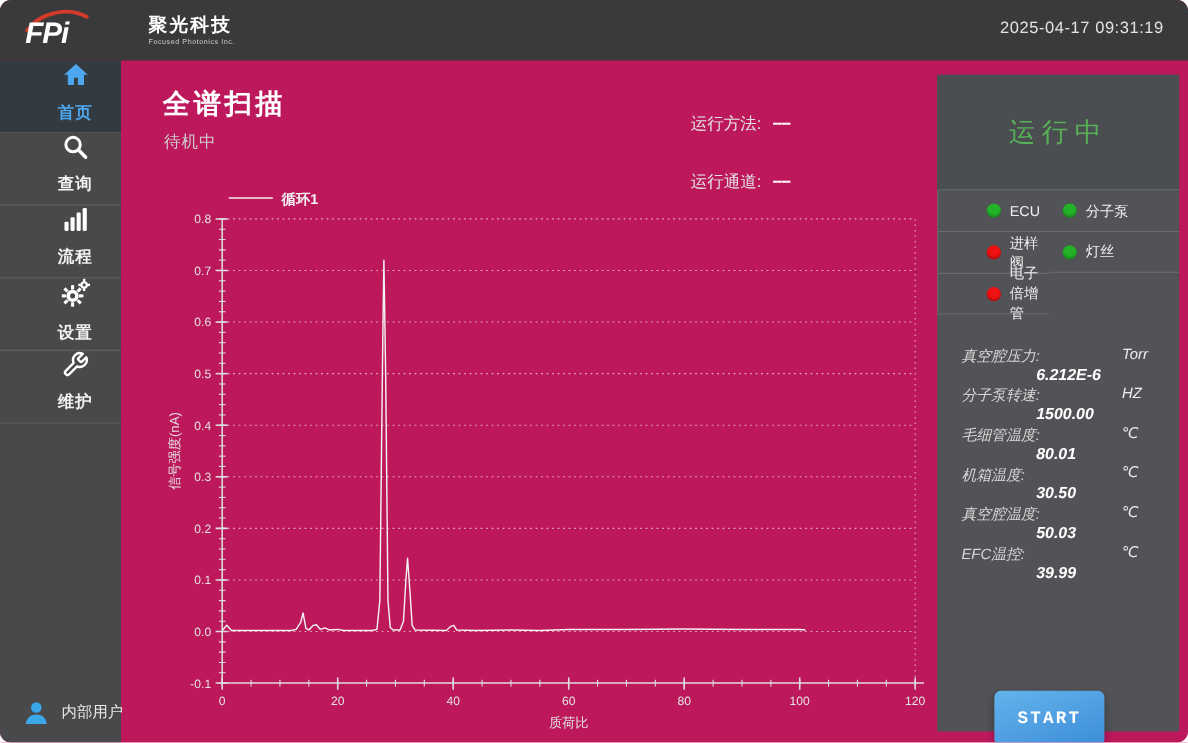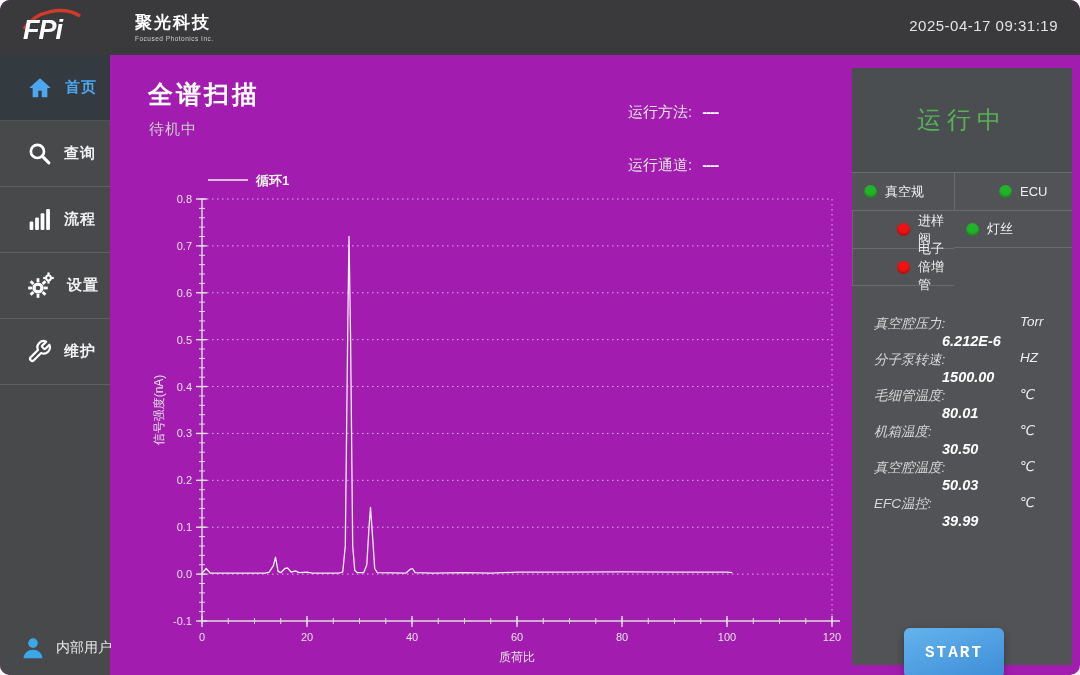--- a/index.html
+++ b/index.html
@@ -1,31 +1,31 @@
 <!DOCTYPE html>
 <html><head>
 <meta charset="utf-8">
 <style>
   * { margin:0; padding:0; box-sizing:border-box; }
   html,body { background:#ffffff; font-family:"Liberation Sans","DejaVu Sans",sans-serif; }
-  .app { position:relative; width:1080px; height:675px; background:#a21caf; border-radius:10px; overflow:hidden; }
+  .app { position:relative; width:1080px; height:675px; background:#be185d; border-radius:10px; overflow:hidden; }
 
   
   .topbar { position:absolute; left:0; top:0; width:1080px; height:55px; background:#3a3a3c; z-index:5; }
   .logo { position:absolute; left:20px; top:5px; display:flex; align-items:center; gap:10px; }
   .fpi-text { font-style:italic; font-weight:bold; font-size:27px; fill:#ffffff; letter-spacing:-1px; }
   .logo-brand { color:#fff;margin-left:43px; }
   .logo-brand .cn { font-size:17px; font-weight:bold; letter-spacing:2px; }
   .logo-brand .en { font-size:6.5px; color:#cfcfcf; letter-spacing:.5px; margin-top:1px; }
   .clock { position:absolute; right:22px; top:17px; font-size:15px; color:#e3e3e3; letter-spacing:.5px; }
 
   
   .sidebar { position:absolute; left:0; top:55px; width:110px; height:620px; background:#48494b; }
   .side-item { height:66px; display:flex; align-items:center; gap:12px; padding-left:27px;
-               border-bottom:1px solid rgba(255,255,255,.13); cursor:pointer; }
+               border-bottom:1px solid rgba(255,255,255,.13); cursor:pointer;flex-direction:column; }
   .side-item .lbl { color:#f2f2f2; font-size:15px; font-weight:bold; letter-spacing:1px; }
   .side-item.active { background:#333b40; }
   .side-item.active .lbl { color:#4da6f0; }
   .side-user { position:absolute; left:0; bottom:14px; width:160px; display:flex; align-items:center; gap:10px; padding-left:20px; cursor:pointer; }
   .side-user .lbl { color:#e9e9e9; font-size:14px; }
 
   
   .main-title { position:absolute; left:148px; top:78px; color:#ffffff; font-size:25px; font-weight:bold; letter-spacing:3px; }
   .main-sub   { position:absolute; left:149px; top:120px; color:#cccccc; font-size:15px; letter-spacing:1px; }
   .runinfo { position:absolute; left:628px; top:83px; }
@@ -293,28 +293,28 @@
         <line x1="58" y1="17" x2="98" y2="17" class="trace"></line>
         <text x="106" y="22" class="legendlabel">循环1</text>
       </svg>
   </div>
 
   <div class="panel">
     <div class="run-state">
       <span>运行中</span>
     </div>
     <div class="dev-grid">
-      <div class="dev-cell">
-        <span class="dot green"></span>
-        <span class="lbl">真空规</span>
-      </div>
       <div class="dev-cell colr">
         <span class="dot green"></span>
         <span class="lbl">ECU</span>
       </div>
+      <div class="dev-cell">
+        <span class="dot green"></span>
+        <span class="lbl">分子泵</span>
+      </div>
       <div class="dev-cell colr">
         <span class="dot red"></span>
         <span class="lbl">进样阀</span>
       </div>
       <div class="dev-cell dev-grid-end">
         <span class="dot green"></span>
         <span class="lbl">灯丝</span>
       </div>
       <div class="dev-cell colr dev-grid-end">
         <span class="dot red"></span>

